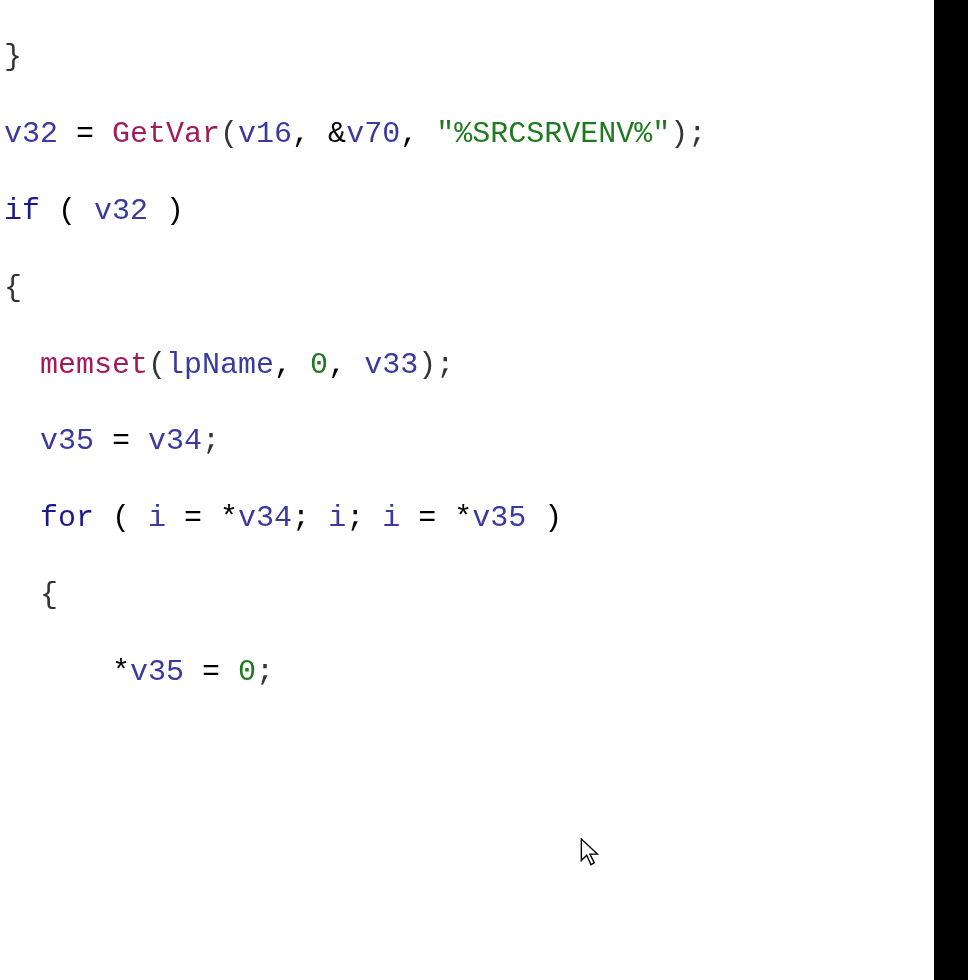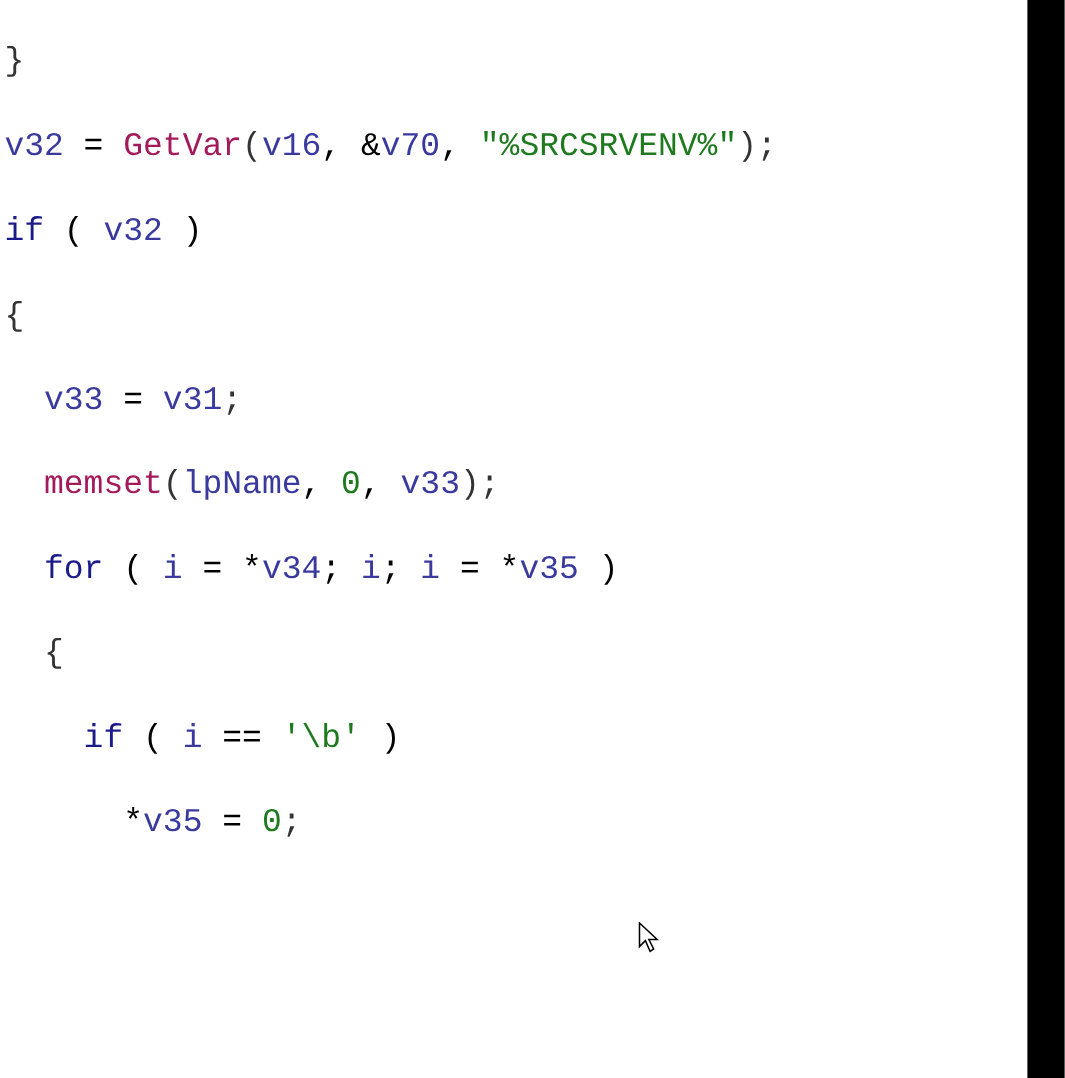--- a/index.html
+++ b/index.html
@@ -44,25 +44,24 @@
   }
 </style>
 </head>
 <body>
 
 <div class="code-area">
 <span class="line"><span class="tok-punct">}</span></span>
 <span class="line"><span class="tok-var">v32</span><span> = </span><span class="tok-func">GetVar</span><span class="tok-punct">(</span><span class="tok-var">v16</span><span>, </span><span>&amp;</span><span class="tok-var">v70</span><span>, </span><span class="tok-str">"%SRCSRVENV%"</span><span class="tok-punct">);</span></span>
 <span class="line"><span class="tok-kw">if</span><span> ( </span><span class="tok-var">v32</span><span> )</span></span>
 <span class="line"><span class="tok-punct">{</span></span>
-<span class="line">  <span class="tok-var">v33</span><span> = </span><span class="tok-var">v31</span><span class="tok-punct">;</span></span>
 <span class="line">  <span class="tok-func">memset</span><span class="tok-punct">(</span><span class="tok-var">lpName</span><span>, </span><span class="tok-num">0</span><span>, </span><span class="tok-var">v33</span><span class="tok-punct">);</span></span>
+<span class="line">  <span class="tok-var">v35</span><span> = </span><span class="tok-var">v34</span><span class="tok-punct">;</span></span>
 <span class="line">  <span class="tok-kw">for</span><span> ( </span><span class="tok-var">i</span><span> = </span><span>*</span><span class="tok-var">v34</span><span>; </span><span class="tok-var">i</span><span>; </span><span class="tok-var">i</span><span> = </span><span>*</span><span class="tok-var">v35</span><span> )</span></span>
 <span class="line">  <span class="tok-punct">{</span></span>
-<span class="line">    <span class="tok-kw">if</span><span> ( </span><span class="tok-var">i</span><span> == </span><span class="tok-str">'\b'</span><span> )</span></span>
 <span class="line">      <span>*</span><span class="tok-var">v35</span><span> = </span><span class="tok-num">0</span><span class="tok-punct">;</span></span>
 
 
 
 
 
 
 
 
 

